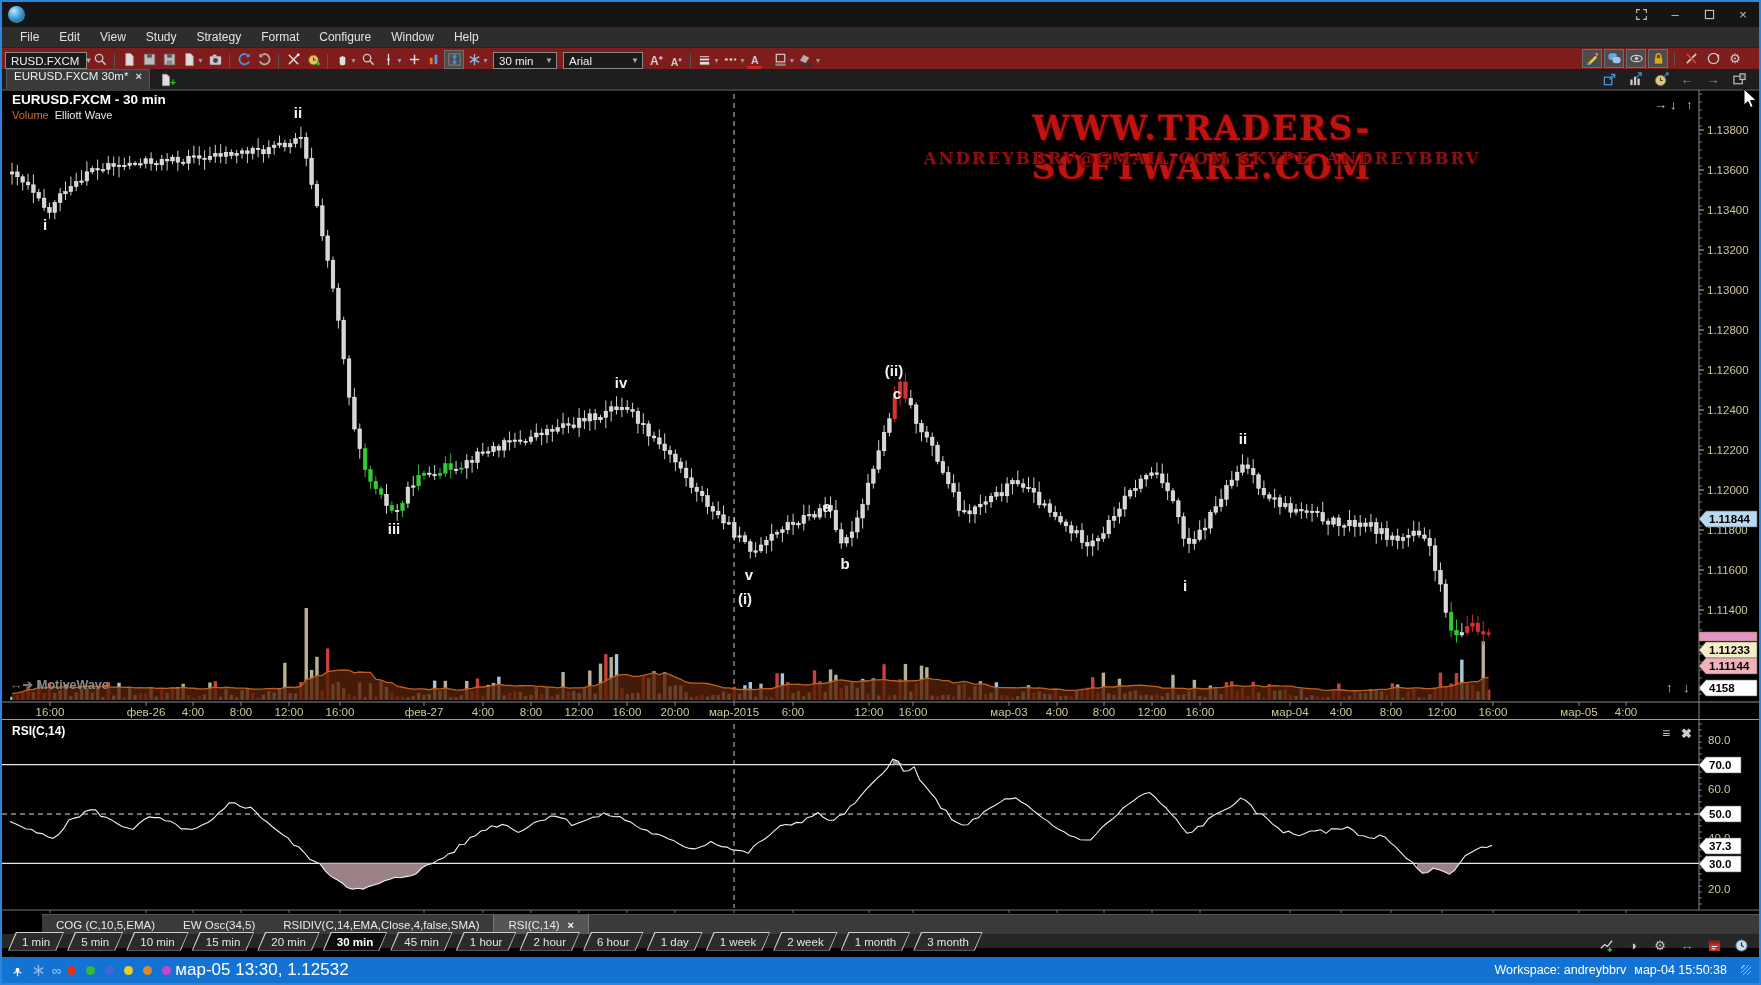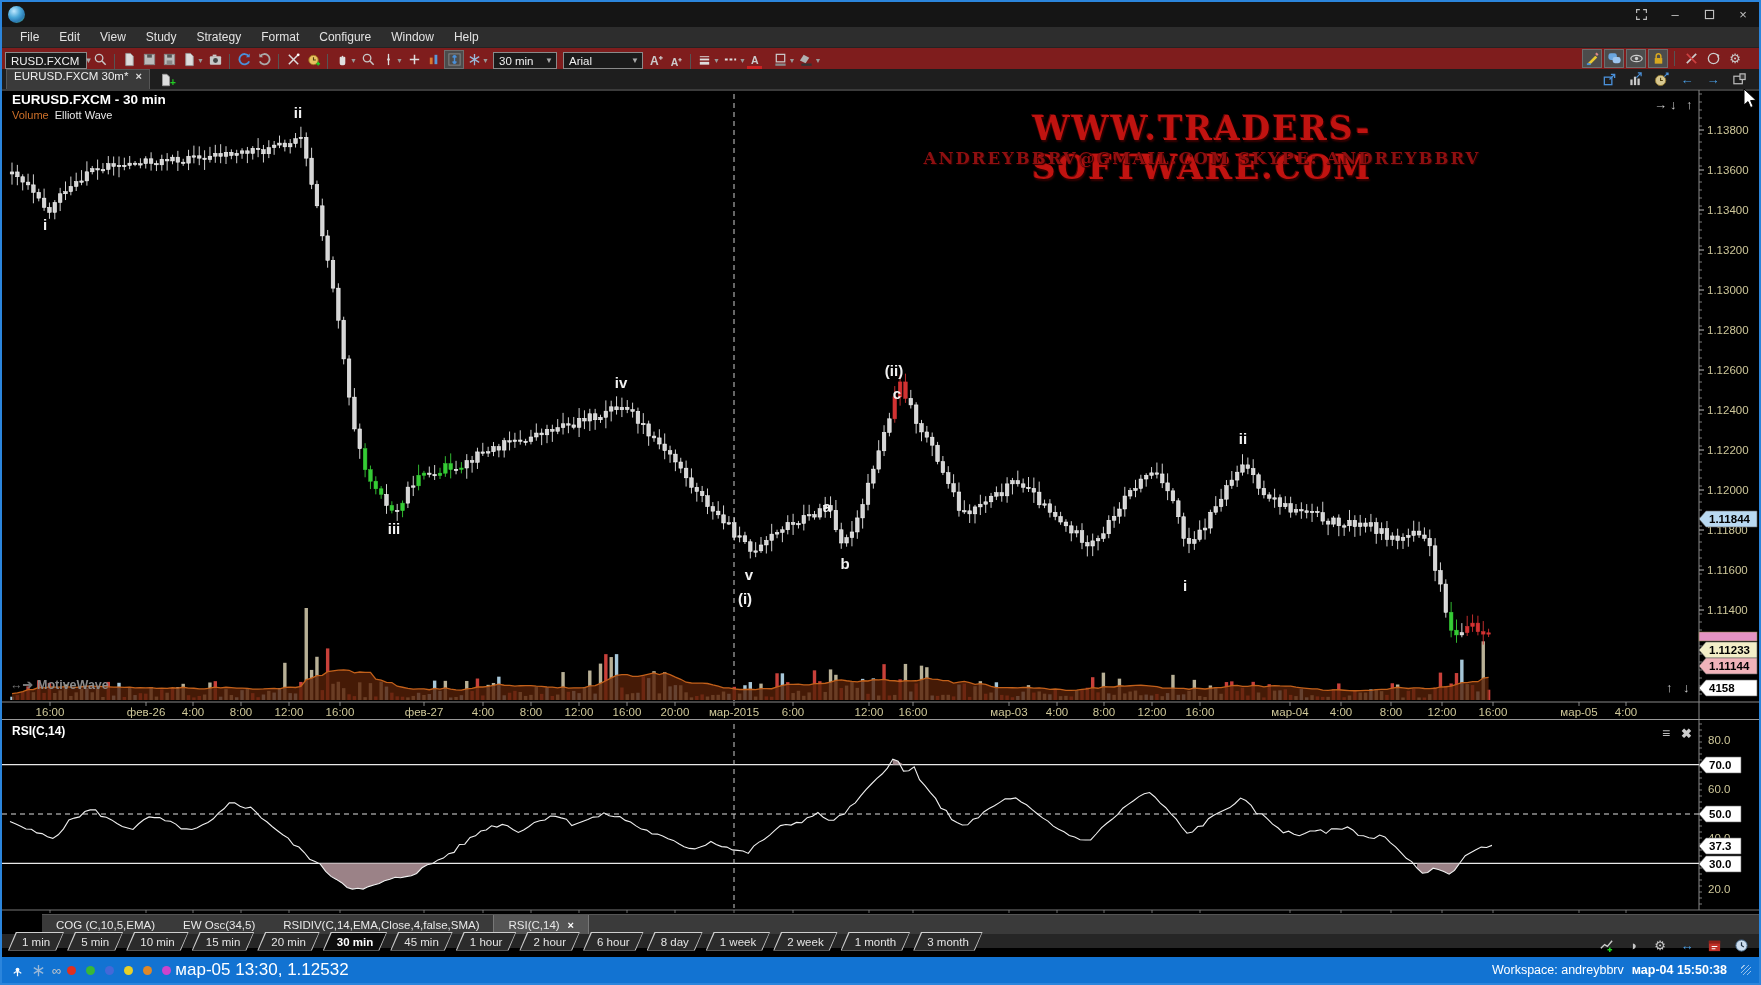--- a/index.html
+++ b/index.html
@@ -46,21 +46,21 @@
   .study-tab .x{font-weight:bold;font-size:11px;color:#fff;}
   .tf-bar{position:absolute;left:0;top:932px;width:100%;height:14px;background:#262626;display:flex;align-items:center;padding-left:6px;gap:3px;}
   .tfw{height:19px;clip-path:polygon(8px 0,100% 0,calc(100% - 8px) 100%,0 100%);background:#cfcfcf;padding:1px 1px 0 1px;}
   .tf{height:18px;clip-path:polygon(8px 0,100% 0,calc(100% - 8px) 100%,0 100%);background:#2b2b2b;color:#e4e4e4;font-size:11.5px;display:flex;align-items:center;padding:0 13px;}
   .tf.active{background:#0d0d0d;color:#fff;font-weight:bold;}
   .tf-right{position:absolute;right:8px;top:2px;display:flex;align-items:center;gap:7px;}
   .statusbar{position:absolute;left:0;top:955px;width:100%;height:26px;background:#1273d2;display:flex;align-items:center;color:#fff;padding:0 8px;}
   .statusbar .dot{width:9px;height:9px;border-radius:50%;margin-right:4px;}
   .statusbar .stext{font-size:17px;}
   .ws{margin-left:auto;font-size:12.5px;display:flex;gap:8px;align-items:center;}
-  .ws b{font-weight:bold;}
+  .ws b{font-weight:normal;}
   .grip{width:10px;height:10px;margin-left:6px;opacity:.7;background:
     repeating-linear-gradient(135deg,transparent 0 2px,#cfe2f5 2px 3px);}
   .glyph{color:#c8c8c8;font-size:13px;line-height:1;}
 </style>
 </head>
 <body>
 
 <svg width="0" height="0" style="position:absolute">
 <defs>
   <symbol id="sy-fullscreen" viewBox="0 0 16 16">
@@ -1639,21 +1639,21 @@
       <div class="tfw">
         <div class="tf">1 hour</div>
       </div>
       <div class="tfw">
         <div class="tf">2 hour</div>
       </div>
       <div class="tfw">
         <div class="tf">6 hour</div>
       </div>
       <div class="tfw">
-        <div class="tf">8 day</div>
+        <div class="tf">1 day</div>
       </div>
       <div class="tfw">
         <div class="tf">1 week</div>
       </div>
       <div class="tfw">
         <div class="tf">2 week</div>
       </div>
       <div class="tfw">
         <div class="tf">1 month</div>
       </div>

